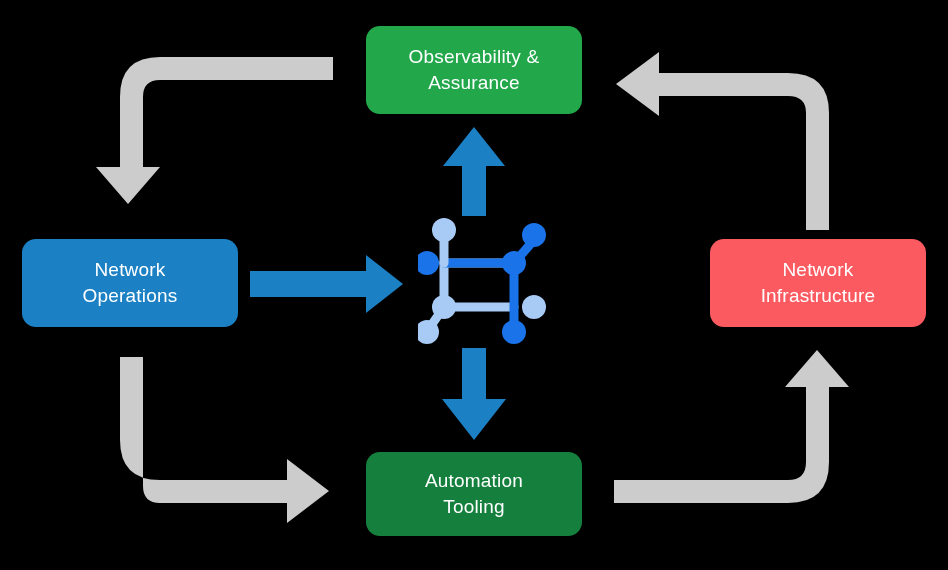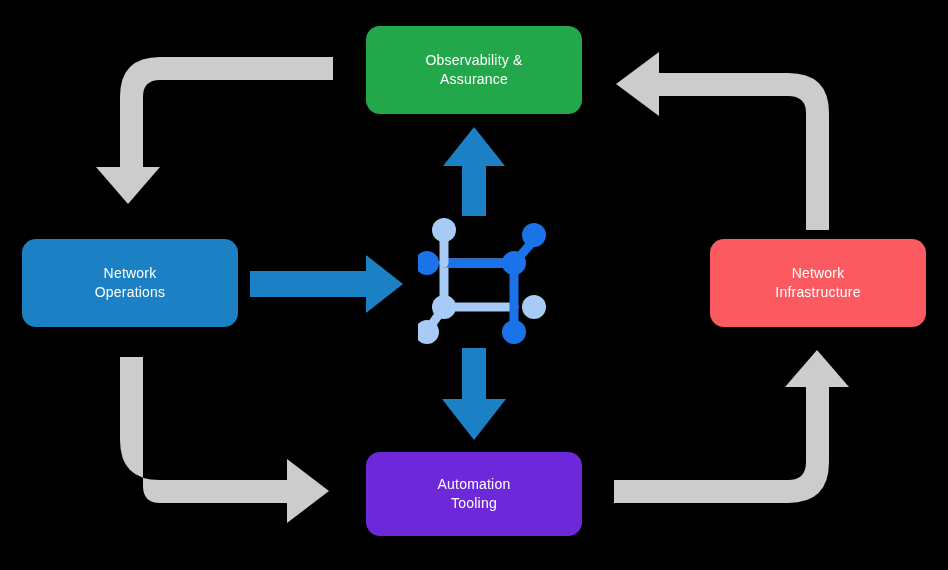--- a/index.html
+++ b/index.html
@@ -16,21 +16,21 @@
     font-family: "Liberation Sans", sans-serif;
   }
   .node-box {
     position: absolute;
     display: flex;
     align-items: center;
     justify-content: center;
     text-align: center;
     border-radius: 14px;
     color: #ffffff;
-    font-size: 14px;
+    font-size: 19px;
     line-height: 1.35;
     font-weight: 400;
     letter-spacing: 0.2px;
     box-sizing: border-box;
     padding: 4px 10px;
     white-space: pre-line;
   }
   #box-observability {
     left: 366px; top: 26px; width: 216px; height: 88px;
   }
@@ -116,18 +116,18 @@
   <div id="box-operations" class="node-box" style="background:#1B81C4;">
     <span>Network
 Operations</span>
   </div>
 
   <div id="box-infrastructure" class="node-box" style="background:#FB5A60;">
     <span>Network
 Infrastructure</span>
   </div>
 
-  <div id="box-automation" class="node-box" style="background:#6d28d9;">
+  <div id="box-automation" class="node-box" style="background:#15803d;">
     <span>Automation
 Tooling</span>
   </div>
 
 </div>
 
 </body></html>

